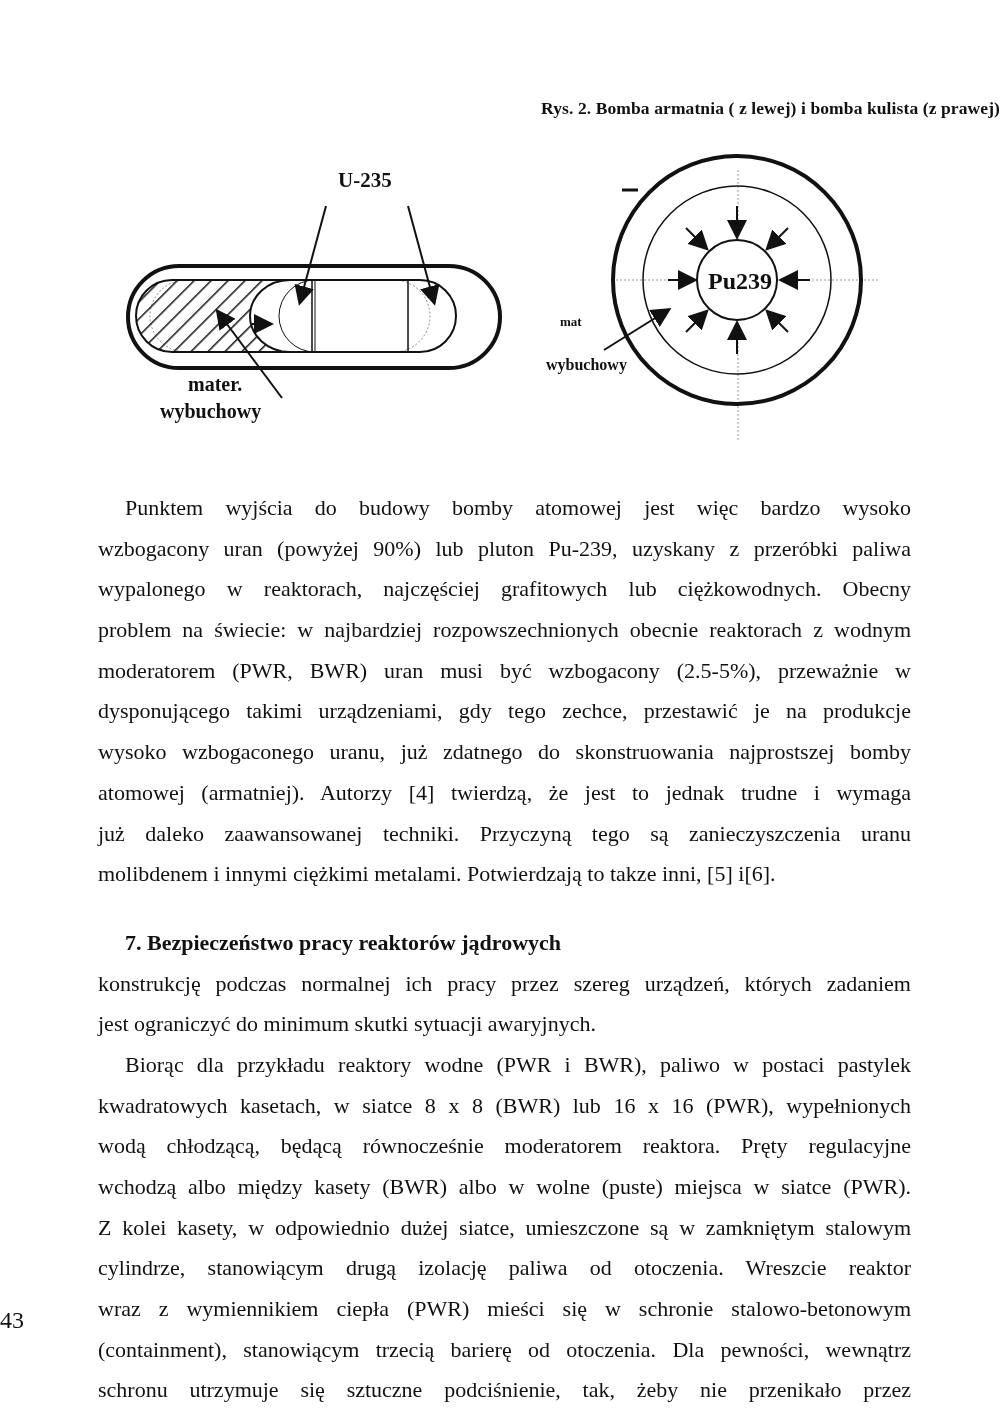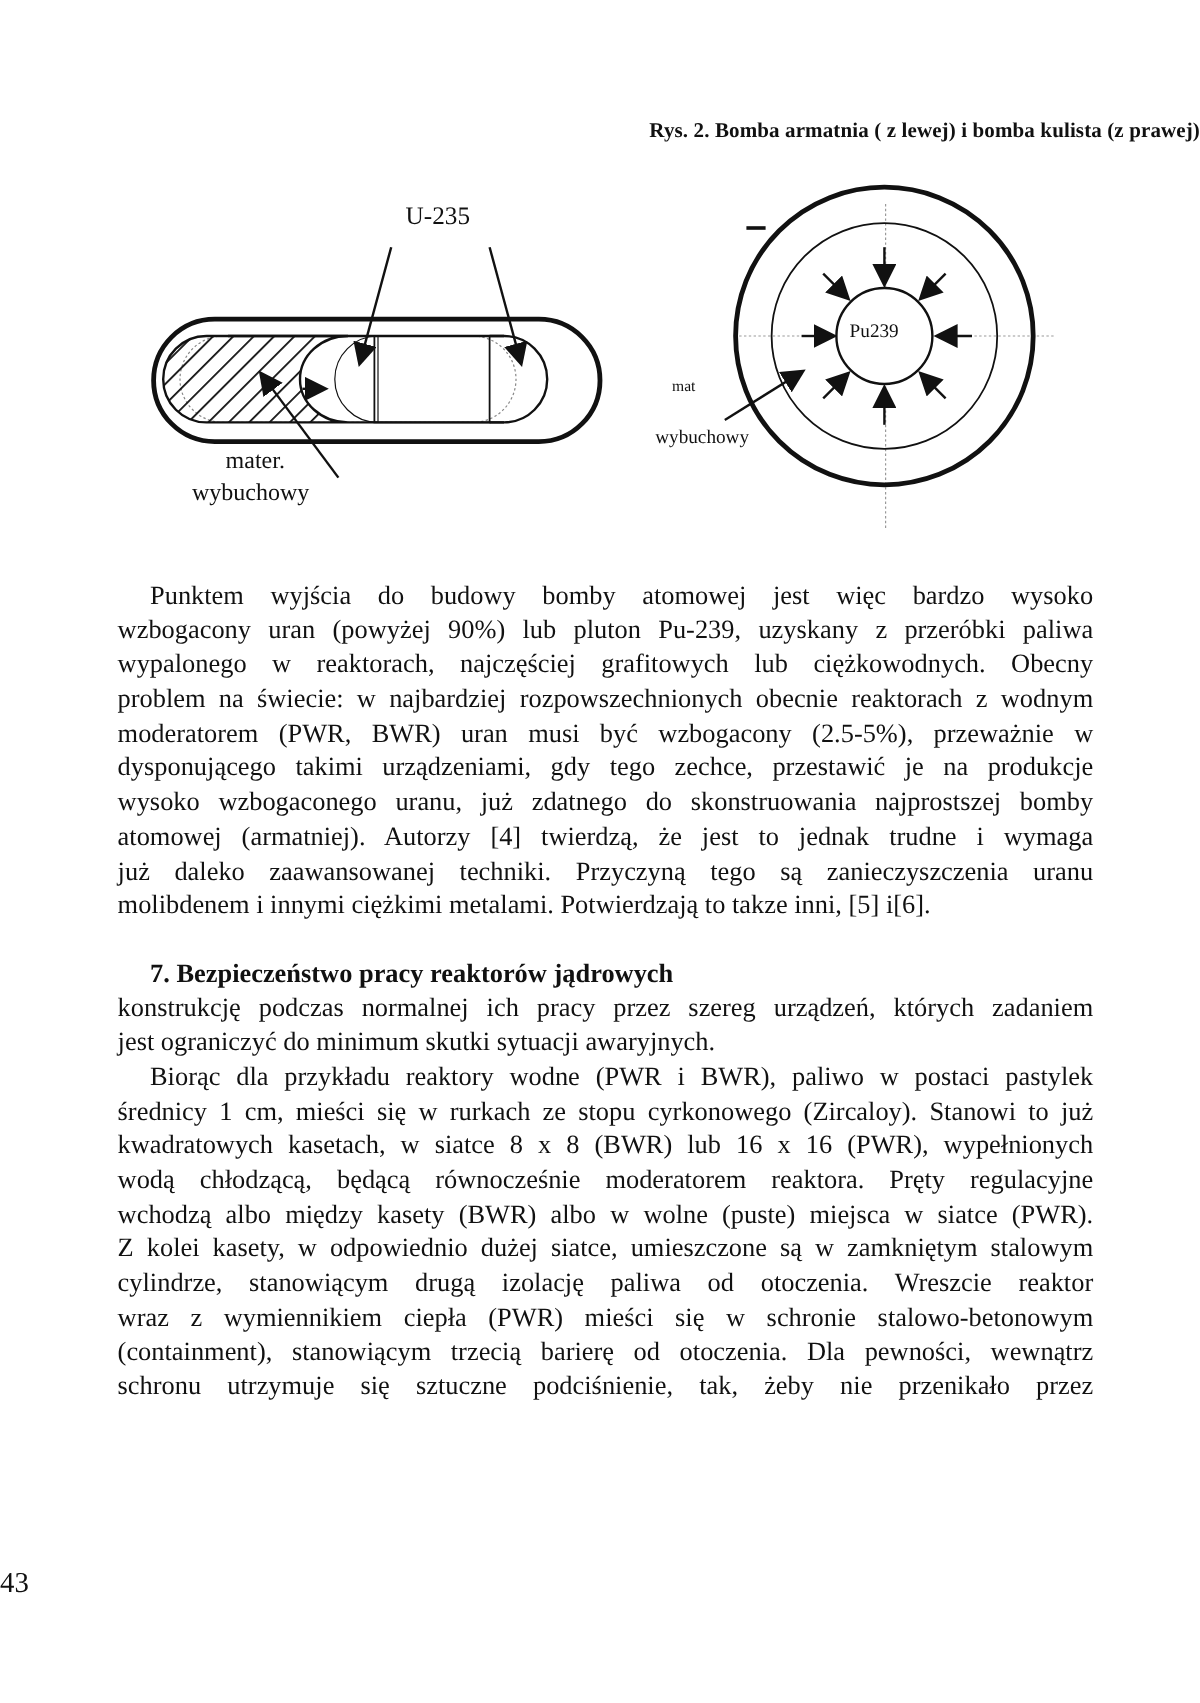--- a/index.html
+++ b/index.html
@@ -2,23 +2,23 @@
 <html><head>
 <meta charset="utf-8">
 <style>
   html, body { margin: 0; padding: 0; background: #ffffff; }
   body { width: 1000px; height: 1419px; position: relative; overflow: hidden;
          font-family: "Liberation Serif", "DejaVu Serif", serif; color: #111; }
   .caption { position: absolute; top: 98px; left: 0; width: 1000px; text-align: right;
              font-weight: bold; font-size: 17.5px; letter-spacing: 0.1px; }
   .figure { position: absolute; left: 120px; top: 150px; width: 760px; height: 300px; }
   .figure svg { position: absolute; left: 0; top: 0; }
-  .fig-label { position: absolute; font-weight: normal; white-space: nowrap; }
+  .fig-label { position: absolute; font-weight: bold; white-space: nowrap; }
   .body-text { position: absolute; left: 98px; top: 482px; width: 813px; font-size: 22px; line-height: 28.7px; }
-  .line { display: block; text-align: justify; text-align-last: justify; white-space: nowrap; height: 28.7px; }
+  .line { display: block; text-align: justify; text-align-last: justify; white-space: nowrap; height: 28.7px; margin-top: 12px; }
   .line.last { text-align-last: left; }
   .indent { padding-left: 27px; }
   .heading { font-weight: bold; }
   .gap { height: 28px; }
   .page-number { position: absolute; top: 1307px; left: 0; width: 1000px; text-align: left; font-size: 24px; }
 </style>
 </head>
 <body>
 
 <div class="caption">Rys. 2. Bomba armatnia ( z lewej) i bomba kulista (z prawej)</div>
@@ -70,21 +70,21 @@
       <line x1="566" y1="182" x2="586" y2="162" stroke="#111" stroke-width="2" marker-end="url(#arrow)"></line>
       <line x1="668" y1="182" x2="648" y2="162" stroke="#111" stroke-width="2" marker-end="url(#arrow)"></line>
       <line x1="484" y1="200" x2="548" y2="160" stroke="#111" stroke-width="2" marker-end="url(#arrow)"></line>
       <line x1="502" y1="40" x2="518" y2="40" stroke="#111" stroke-width="3"></line>
     </g>
   </svg>
 
   <div class="fig-label" style="left:218px; top:18px; font-size:21px;">U-235</div>
   <div class="fig-label" style="left:68px; top:223px; font-size:20px;">mater.</div>
   <div class="fig-label" style="left:40px; top:250px; font-size:20px;">wybuchowy</div>
-  <div class="fig-label" style="left:588px; top:118px; font-size:16px;">Pu239</div>
+  <div class="fig-label" style="left:588px; top:118px; font-size:24px;">Pu239</div>
   <div class="fig-label" style="left:440px; top:164px; font-size:13px;">mat</div>
   <div class="fig-label" style="left:426px; top:206px; font-size:16px;">wybuchowy</div>
 </div>
 
 <div class="body-text">
   <div>
     <span class="line indent">Punktem wyjścia do budowy bomby atomowej jest więc bardzo wysoko</span>
     <span class="line">wzbogacony uran (powyżej 90%) lub pluton Pu-239, uzyskany z przeróbki paliwa</span>
     <span class="line">wypalonego w reaktorach, najczęściej grafitowych lub ciężkowodnych. Obecny</span>
     <span class="line">problem na świecie: w najbardziej rozpowszechnionych obecnie reaktorach z wodnym</span>
@@ -96,21 +96,20 @@
     <span class="line last">molibdenem i innymi ciężkimi metalami. Potwierdzają to takze inni, [5] i[6].</span>
   </div>
   <div class="gap"></div>
   <span class="line last indent heading">7. Bezpieczeństwo pracy reaktorów jądrowych</span>
   <div>
     <span class="line">konstrukcję podczas normalnej ich pracy przez szereg urządzeń, których zadaniem</span>
     <span class="line last">jest ograniczyć do minimum skutki sytuacji awaryjnych.</span>
   </div>
   <div>
     <span class="line indent">Biorąc dla przykładu reaktory wodne (PWR i BWR), paliwo w postaci pastylek</span>
-    <span class="line">średnicy 1 cm, mieści się w rurkach ze stopu cyrkonowego (Zircaloy). Stanowi to już</span>
     <span class="line">kwadratowych kasetach, w siatce 8 x 8 (BWR) lub 16 x 16 (PWR), wypełnionych</span>
     <span class="line">wodą chłodzącą, będącą równocześnie moderatorem reaktora. Pręty regulacyjne</span>
     <span class="line">wchodzą albo między kasety (BWR) albo w wolne (puste) miejsca w siatce (PWR).</span>
     <span class="line">Z kolei kasety, w odpowiednio dużej siatce, umieszczone są w zamkniętym stalowym</span>
     <span class="line">cylindrze, stanowiącym drugą izolację paliwa od otoczenia. Wreszcie reaktor</span>
     <span class="line">wraz z wymiennikiem ciepła (PWR) mieści się w schronie stalowo-betonowym</span>
     <span class="line">(containment), stanowiącym trzecią barierę od otoczenia. Dla pewności, wewnątrz</span>
     <span class="line">schronu utrzymuje się sztuczne podciśnienie, tak, żeby nie przenikało przez</span>
   </div>
 </div>

